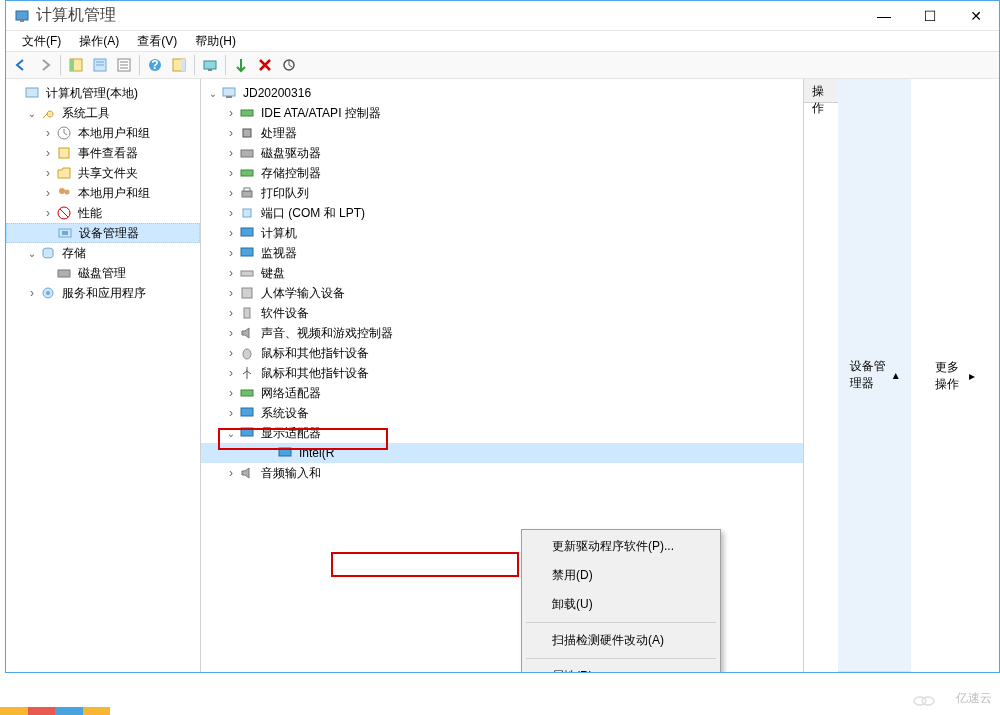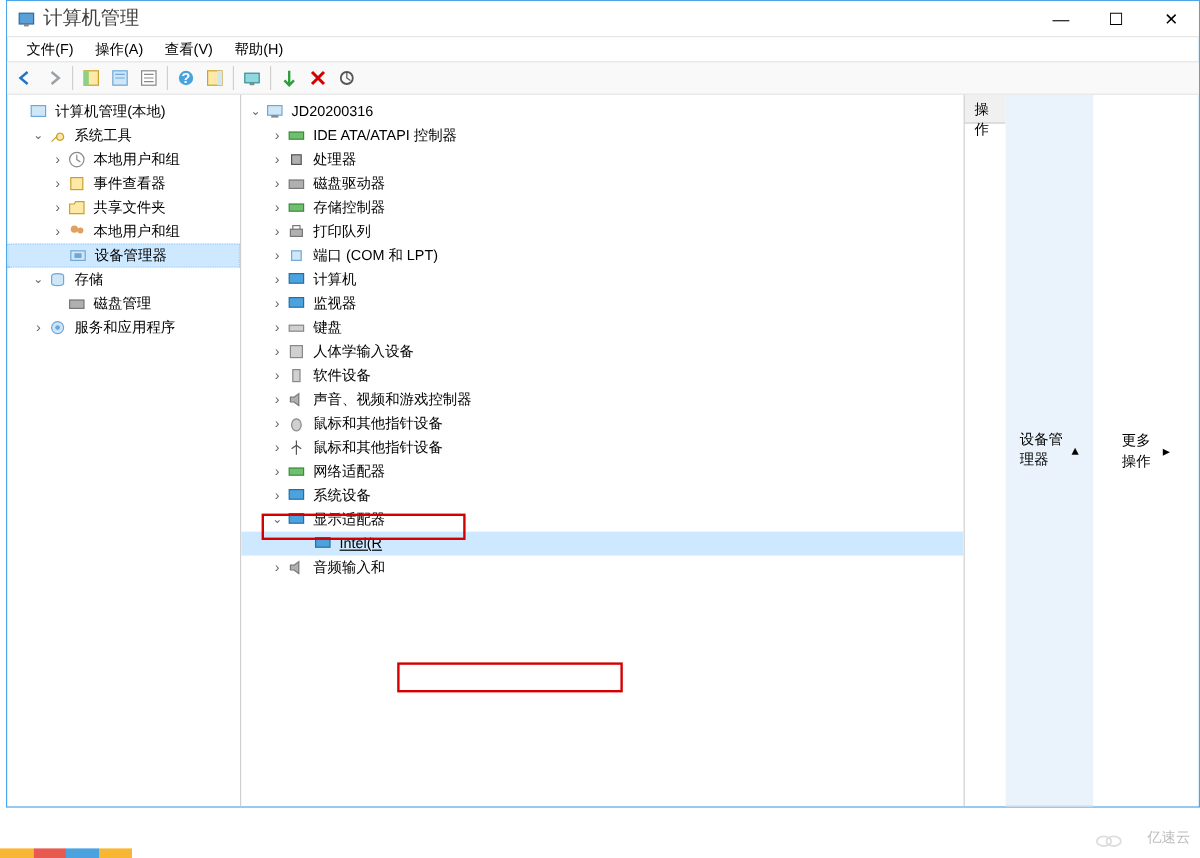--- a/index.html
+++ b/index.html
@@ -39,21 +39,21 @@
 .arrow.none { visibility: hidden; }
 .node-icon { width: 16px; height: 16px; margin-right: 4px; display: inline-flex; align-items: center; justify-content: center; }
 .node-label { padding: 0 2px; }
 
 .indent-0 { padding-left: 2px; }
 .indent-1 { padding-left: 18px; }
 .indent-2 { padding-left: 34px; }
 
 .c-indent-0 { padding-left: 4px; }
 .c-indent-1 { padding-left: 22px; }
-.c-indent-2 { padding-left: 44px; text-decoration: underline; }
+.c-indent-2 { padding-left: 60px; }
 
 .red-box { border: 2px solid #d40000; position: absolute; pointer-events: none; }
 .red-box.display-adapter { left: 218px; top: 428px; width: 170px; height: 22px; }
 .red-box.properties { left: 331px; top: 552px; width: 188px; height: 25px; }
 
 .context-menu { position: absolute; left: 320px; top: 450px; width: 200px; background: #f0f0f0; border: 1px solid #a0a0a0; box-shadow: 3px 3px 5px rgba(0,0,0,0.25); padding: 2px; z-index: 10; }
 .context-menu .cm-item { padding: 6px 28px; cursor: pointer; background: #f0f0f0; }
 .context-menu .cm-sep { height: 1px; background: #d0d0d0; margin: 3px 2px; }
 
 .watermark { position: absolute; right: 8px; bottom: 8px; font-size: 13px; color: #bcbcbc; display: flex; align-items: center; gap: 20px; text-align: right; }
@@ -216,20 +216,30 @@
         <div class="tree-row indent-2">
           <span class="arrow closed"></span>
           <span class="node-icon">
               <svg width="16" height="16">
                 <circle cx="6" cy="6" r="3" fill="#e0a060"></circle>
                 <circle cx="11" cy="7" r="2.5" fill="#e0a060"></circle>
               </svg>
             </span>
           <span class="node-label">本地用户和组</span>
         </div>
+        <div class="tree-row indent-2">
+          <span class="arrow closed"></span>
+          <span class="node-icon">
+              <svg width="16" height="16">
+                <circle cx="8" cy="8" r="6" fill="#fff" stroke="#d40000"></circle>
+                <path d="M4 4 L12 12" stroke="#d40000"></path>
+              </svg>
+            </span>
+          <span class="node-label">性能</span>
+        </div>
         <div class="tree-row indent-2 selected">
           <span class="arrow none"></span>
           <span class="node-icon">
               <svg width="16" height="16">
                 <rect x="2" y="4" width="12" height="8" fill="#cfe6f7" stroke="#6fa8d8"></rect>
                 <rect x="5" y="6" width="6" height="4" fill="#6fa8d8"></rect>
               </svg>
             </span>
           <span class="node-label">设备管理器</span>
         </div>
@@ -444,20 +454,29 @@
             <span class="arrow closed"></span>
             <span class="node-icon">
               <svg width="16" height="16">
                 <path d="M3 6 L6 6 L10 3 L10 13 L6 10 L3 10 Z" fill="#b0b0b0" stroke="#777"></path>
               </svg>
             </span>
             <span class="node-label">音频输入和</span>
           </div>
       </div>
 
+      <div class="context-menu">
+        <div class="cm-item">更新驱动程序软件(P)...</div>
+        <div class="cm-item">禁用(D)</div>
+        <div class="cm-item">卸载(U)</div>
+        <div class="cm-sep"></div>
+        <div class="cm-item">扫描检测硬件改动(A)</div>
+        <div class="cm-sep"></div>
+        <div class="cm-item">属性(R)</div>
+      </div>
     </div>
 
     <div class="right-pane">
       <div class="header">操作</div>
       <div class="section-title">
         <span>设备管理器</span>
         <span>▴</span>
       </div>
       <div class="action-item">
         <span>更多操作</span>

